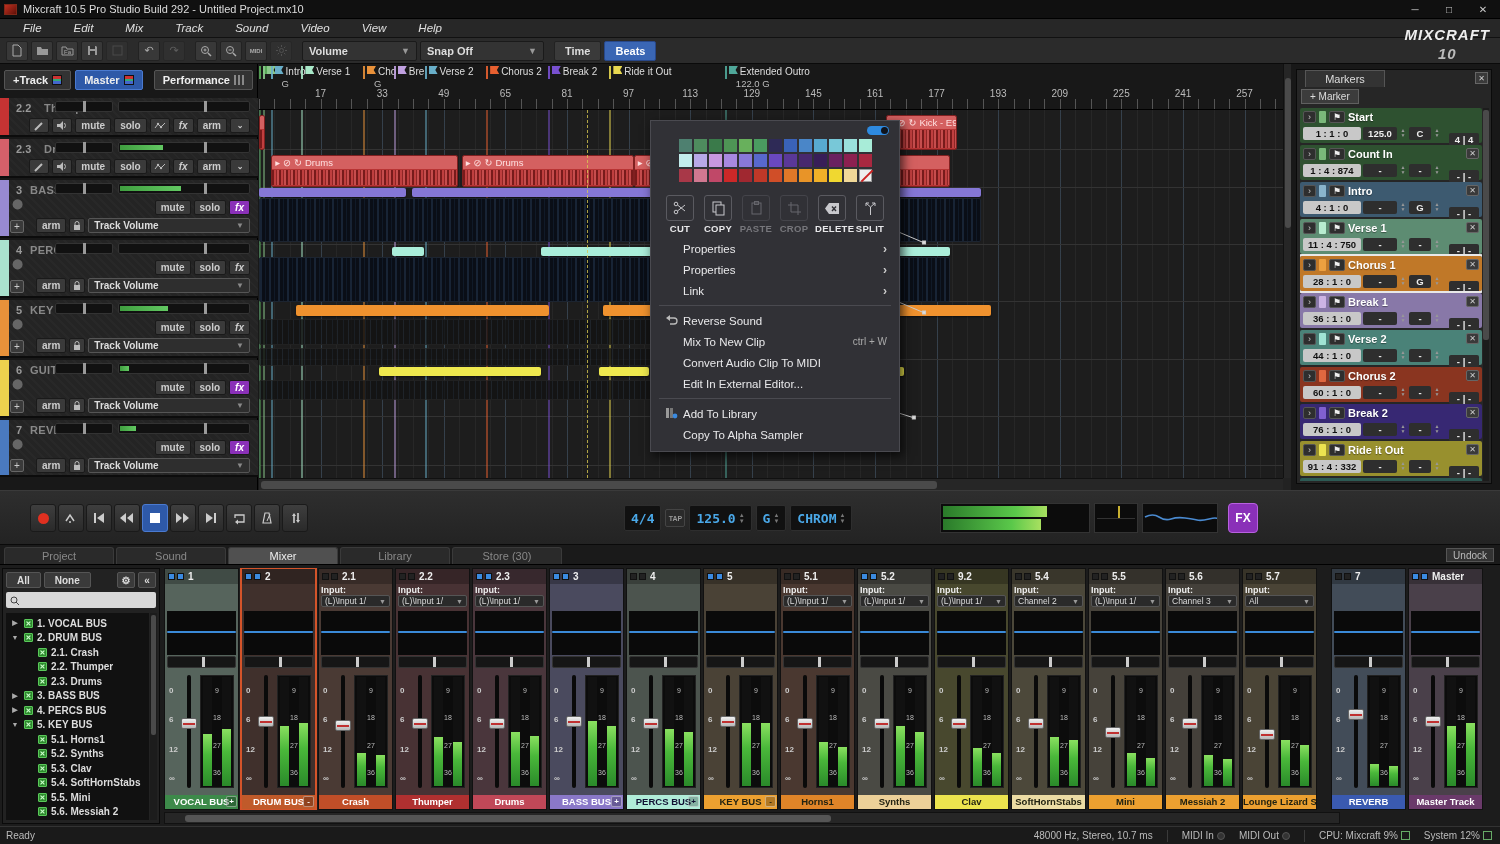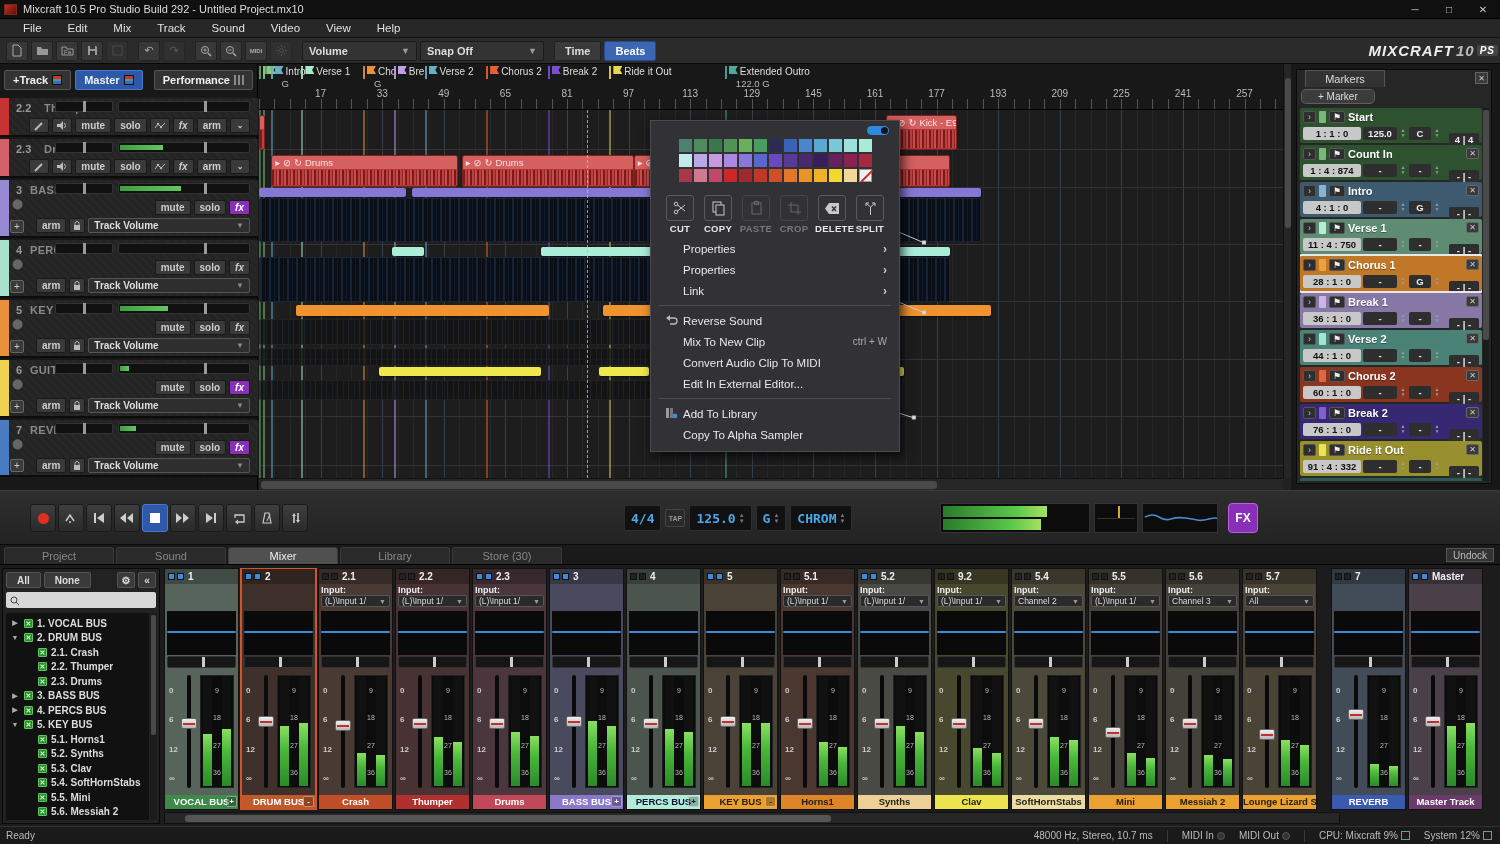--- a/index.html
+++ b/index.html
@@ -5,32 +5,32 @@
 *{margin:0;padding:0;box-sizing:border-box;font-family:"Liberation Sans",sans-serif;}
 html,body{width:1500px;height:844px;overflow:hidden;background:#141414;color:#ccc;font-size:11px;}
 #app{position:relative;width:1500px;height:844px;background:#1c1c1c;}
 
 #titlebar{position:absolute;top:0;left:0;right:0;height:19px;background:#101010;display:flex;align-items:center;gap:6px;padding-left:4px;border-bottom:1px solid #000;}
 #titlebar .appicon{width:13px;height:11px;background:linear-gradient(135deg,#c03020,#601008);border:1px solid #802818;}
 #titlebar .title{color:#ddd;font-size:11px;}
 #wincontrols{margin-left:auto;display:flex;height:19px;}
 #wincontrols .wbtn{width:34px;text-align:center;color:#ccc;font-size:10px;line-height:19px;}
 
-#menubar{position:absolute;top:19px;left:0;right:0;height:19px;background:#272727;display:flex;align-items:center;padding-left:10px;gap:0;border-bottom:1px solid #111;}
+#menubar{position:absolute;top:19px;left:0;right:0;height:19px;background:#272727;display:flex;align-items:center;padding-left:10px;gap:6px;border-bottom:1px solid #111;font-style:italic;}
 .menuitem{padding:2px 13px;color:#e0e0e0;font-size:11.5px;}
 
 #toolbar{position:absolute;top:38px;left:0;right:0;height:26px;background:#2b2b2b;border-bottom:1px solid #0a0a0a;display:flex;align-items:center;gap:3px;padding-left:6px;}
 .tbtn{width:22px;height:20px;background:#383838;border:1px solid #222;border-radius:2px;display:flex;align-items:center;justify-content:center;color:#aaa;font-size:11px;}
 .tbtn.dis{opacity:.4;}
 .tsep{width:4px;}
 .dropdown{height:20px;background:#333;border:1px solid #1a1a1a;border-radius:2px;color:#ddd;display:flex;align-items:center;padding:0 6px;font-weight:bold;font-size:11px;}
 .dropdown .chev{margin-left:auto;color:#999;font-size:9px;padding-left:8px;}
 .togglebtn{height:20px;padding:0 10px;background:#3a3a3a;border:1px solid #222;border-radius:2px;color:#ddd;font-weight:bold;display:flex;align-items:center;font-size:11px;}
 .togglebtn.active{background:#3a66b4;color:#fff;border-color:#28488a;}
-#logo{margin-left:auto;margin-right:2px;font-style:italic;font-weight:bold;color:#eee;font-size:15px;letter-spacing:1px;display:flex;align-items:center;gap:2px;}
+#logo{margin-left:auto;margin-right:10px;font-style:italic;font-weight:bold;color:#eee;font-size:15px;letter-spacing:1px;display:flex;align-items:center;gap:2px;flex-direction:column;}
 #logo .ten{color:#bbb;} #logo .ps{font-size:10px;background:#444;padding:0 3px;border-radius:2px;color:#fff;}
 
 #main{position:absolute;top:64px;left:0;width:1500px;height:426px;background:#181818;}
 
 #trackpanel{position:absolute;top:0;left:0;width:258px;height:426px;background:#181818;border-right:1px solid #000;}
 #tp-head{position:absolute;top:6px;left:4px;right:4px;height:22px;display:flex;gap:4px;}
 .tphbtn{height:20px;background:#333;border:1px solid #555;border-radius:2px;color:#eee;font-weight:bold;display:flex;align-items:center;gap:4px;padding:0 8px;font-size:11px;}
 .tphbtn.blue{background:#2e59a8;border-color:#4a7ad0;}
 .tphbtn .mini{width:10px;height:10px;background:linear-gradient(#c33 33%,#3a7 33%,#3a7 66%,#46c 66%);border:1px solid #111;}
 .tphbtn .grid{width:10px;height:10px;background:repeating-linear-gradient(90deg,#888 0 2px,#333 2px 4px);}
@@ -91,21 +91,21 @@
 .caction.dis .clbl{color:#77777c;}
 .cmi{display:flex;align-items:center;height:21px;padding:0 12px 0 14px;color:#e8e8ea;font-size:11.5px;}
 .cmi .mic{width:18px;color:#bbb;font-size:11px;}
 .cmi .arrow{margin-left:auto;color:#ccc;font-weight:bold;font-size:12px;}
 .cmi .short{margin-left:auto;color:#aaa;font-size:10px;}
 .csep{height:1px;background:#4a4a50;margin:4px 8px;}
 
 #markers{position:absolute;top:5px;left:1296px;width:196px;height:415px;background:#262626;border:1px solid #0a0a0a;}
 #mk-tab{position:absolute;top:0;left:8px;width:80px;height:17px;background:#333;border:1px solid #555;border-bottom:none;color:#ddd;text-align:center;font-size:11px;line-height:16px;}
 #mk-x{position:absolute;top:2px;right:3px;width:13px;height:12px;background:#3a3a3a;border:1px solid #666;color:#ccc;font-size:8px;text-align:center;line-height:11px;}
-#mk-add{position:absolute;top:19px;left:4px;height:15px;padding:0 16px;background:#3c3c3c;border:1px solid #606060;border-radius:5px;color:#ddd;font-size:10px;line-height:14px;}
+#mk-add{position:absolute;top:19px;left:4px;height:15px;padding:0 8px;background:#3c3c3c;border:1px solid #606060;border-radius:0;color:#ddd;font-size:10px;line-height:14px;}
 #mk-list{position:absolute;top:38px;left:3px;right:9px;bottom:2px;overflow:hidden;display:flex;flex-direction:column;gap:2px;}
 #mk-scroll{position:absolute;top:38px;right:2px;width:6px;bottom:2px;background:#1c1c1c;}
 #mk-scroll .thumb{position:absolute;top:2px;width:6px;height:230px;background:#4a4a4a;border-radius:2px;}
 .mrow{flex:0 0 35px;position:relative;border-radius:2px;padding:2px 3px;}
 .mrow.selected{outline:2px solid #e8e8e8;}
 .mrow .l1{display:flex;align-items:center;gap:3px;height:14px;}
 .mrow .mexp{width:13px;height:12px;background:#2e2e2e;border:1px solid #555;border-radius:2px;color:#ccc;font-size:9px;line-height:10px;text-align:center;}
 .mrow .mchip{width:7px;height:12px;border-radius:1px;}
 .mrow .mflagb{width:16px;height:12px;background:#2e2e2e;border:1px solid #555;border-radius:2px;color:#eee;font-size:9px;line-height:11px;text-align:center;}
 .mrow .mname{color:#fff;font-size:11px;font-weight:bold;text-shadow:0 1px 1px rgba(0,0,0,.4);}

